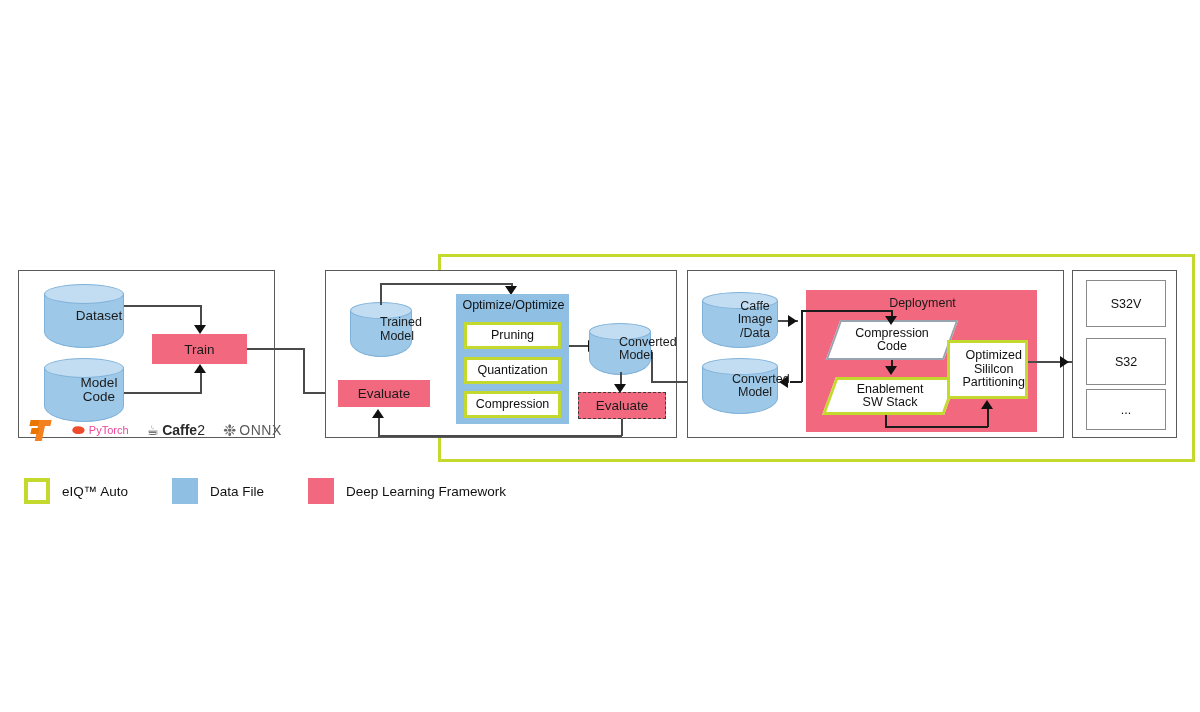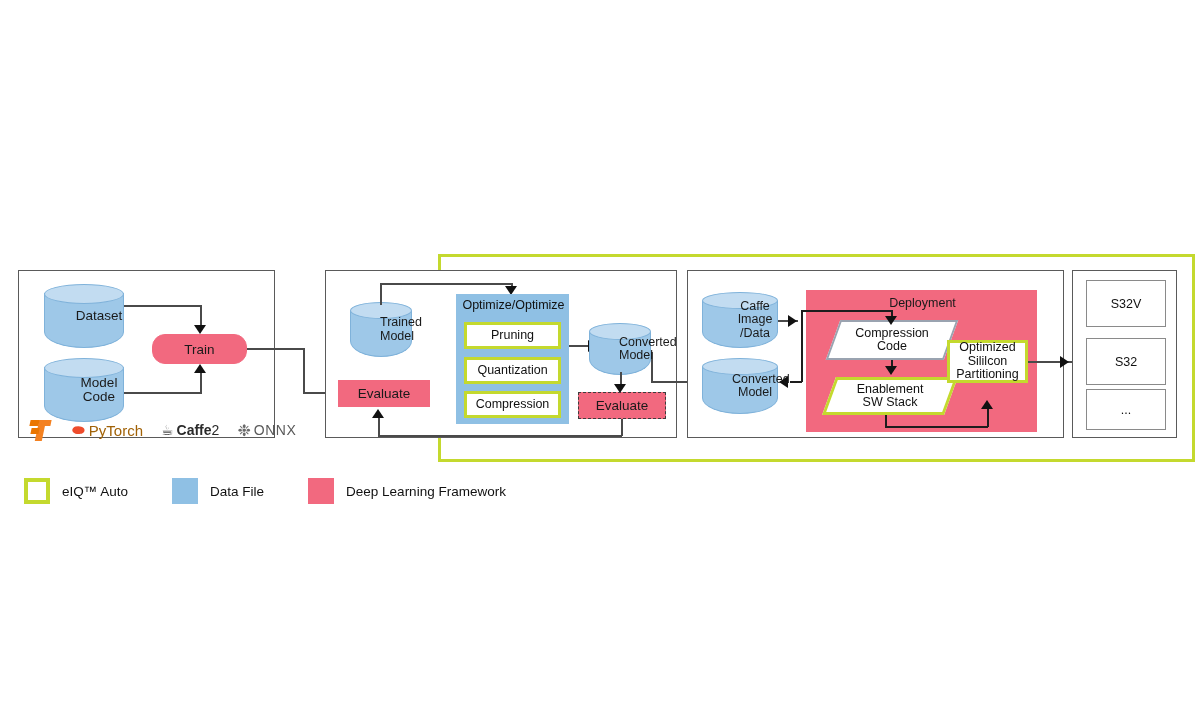--- a/index.html
+++ b/index.html
@@ -64,21 +64,21 @@
   
   .logos{position:absolute;left:28px;top:418px;display:flex;align-items:center;gap:18px;}
   .logo{display:flex;align-items:center;font-size:13px;color:#3a3a3a;white-space:nowrap;}
   .tf-mark{width:24px;height:24px;position:relative;margin-right:2px;}
   .tf-mark i{position:absolute;background:#f48120;display:block;}
   .tf-a{left:9px;top:2px;width:7px;height:21px;transform:skewX(-12deg);}
   .tf-b{left:2px;top:2px;width:9px;height:6px;transform:skewX(-12deg);background:#ea7600!important;}
   .tf-c{left:14px;top:2px;width:9px;height:6px;transform:skewX(-12deg);}
   .tf-d{left:3px;top:10px;width:8px;height:6px;transform:skewX(-12deg);background:#ea7600!important;}
   .pt-mark{color:#ee4c2c;font-size:15px;margin-right:4px;}
-  .pt-txt{font-size:15px;color:#a16207;}
+  .pt-txt{font-size:11px;color:#ec4899;}
   .cf-mark{color:#4a4a4a;font-size:14px;margin-right:3px;}
   .cf-txt{font-size:14px;color:#2a2a2a;}
   .cf-txt b{font-weight:bold;text-align:center;}
   .ox-mark{font-size:16px;color:#6a6a6a;margin-right:3px;}
   .ox-txt{font-size:14px;color:#5a5a5a;letter-spacing:.5px;}
 
   .ttl{font-size:13.5px;}
   .sm{font-size:12.5px;}
 </style>
 </head>
@@ -98,21 +98,21 @@
 
   <div class="abs cyl" style="left:44px;top:358px;width:80px;height:64px;">
     <div class="cyl-body"></div>
       <div class="cyl-top"></div>
     <div class="cyl-label ttl">
       <div>Model</div>
       <div>Code</div>
     </div>
   </div>
 
-  <div class="abs pinkbox ttl" style="left:152px;top:334px;width:95px;height:30px;border-radius:13px;">
+  <div class="abs pinkbox ttl" style="left:152px;top:334px;width:95px;height:30px;">
     <span>Train</span>
   </div>
 
   <div class="ln lnh" style="left:124px;top:305px;width:78px;"></div>
   <div class="ln lnv" style="left:200px;top:305px;height:22px;"></div>
   <div class="arw arw-d" style="left:194px;top:325px;"></div>
 
   <div class="ln lnh" style="left:124px;top:392px;width:78px;"></div>
   <div class="ln lnv" style="left:200px;top:372px;height:21px;"></div>
   <div class="arw arw-u" style="left:194px;top:364px;"></div>
@@ -239,21 +239,21 @@
   </div>
 
   <div class="para green sm" style="left:829px;top:377px;width:122px;height:38px;">
     <div class="skew"></div>
     <div class="ptext">
       <div>Enablement</div>
       <div>SW Stack</div>
     </div>
   </div>
 
-  <div class="abs greenbox sm" style="left:947px;top:340px;width:81px;height:43px;">
+  <div class="abs greenbox sm" style="left:947px;top:340px;width:81px;height:59px;justify-content:flex-end;">
     <div>
       <div>Optimized</div>
       <div>Sililcon</div>
       <div>Partitioning</div>
     </div>
   </div>
 
   <div class="ln lnh" style="left:778px;top:320px;width:20px;"></div>
   <div class="arw arw-r" style="left:788px;top:315px;"></div>
   <div class="ln ln-dk lnv" style="left:801px;top:310px;height:72px;"></div>

